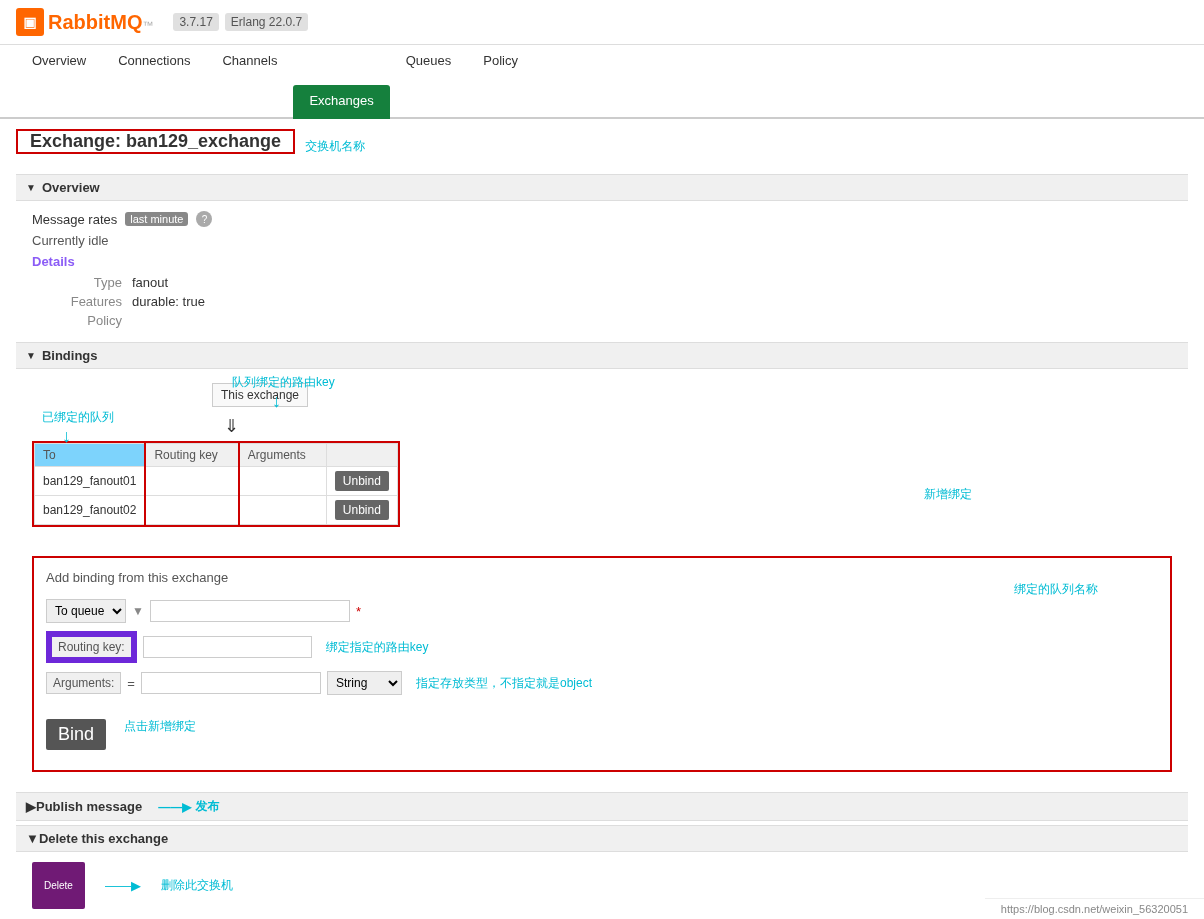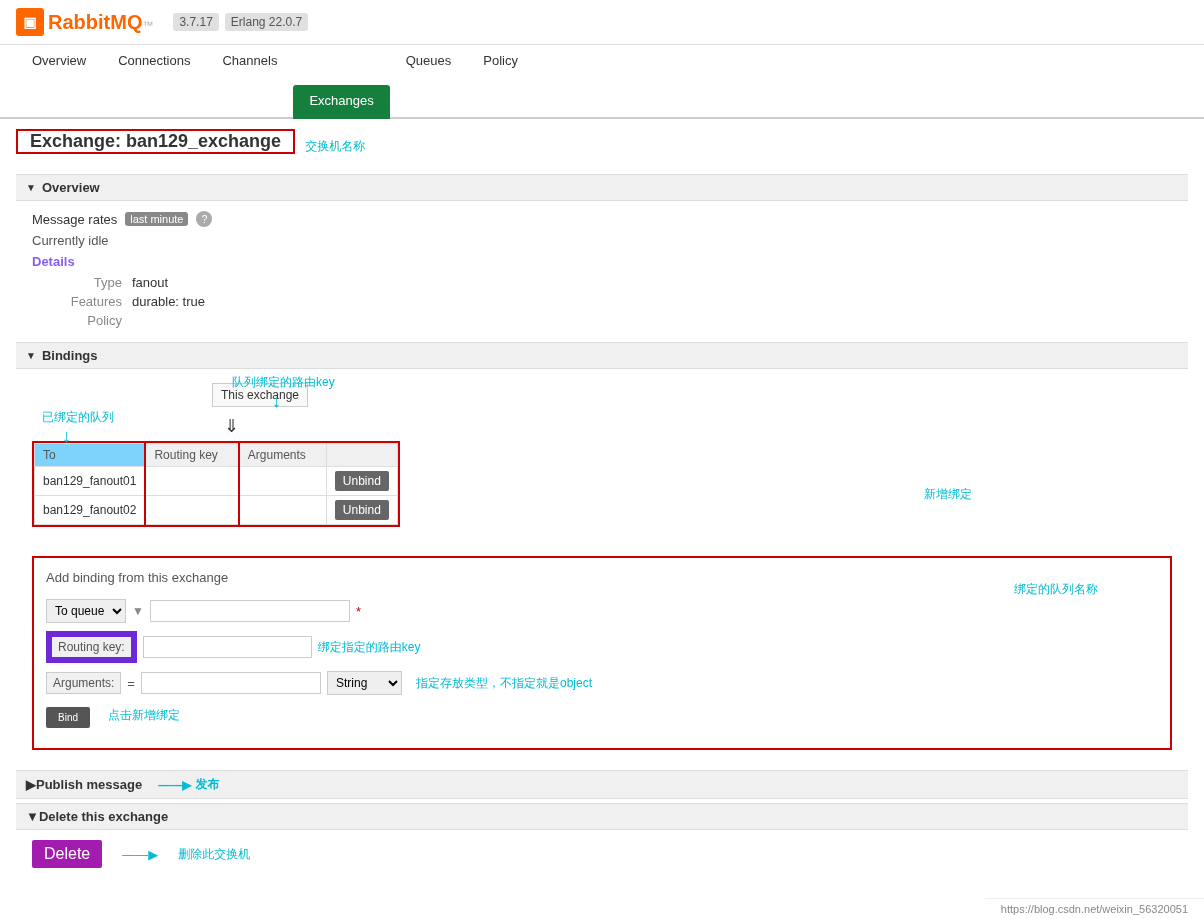--- a/index.html
+++ b/index.html
@@ -222,23 +222,23 @@
       padding: 3px 4px;
       border: 1px solid #ccc;
       font-size: 12px;
     }
     .bind-btn {
       background: #555;
       color: #fff;
       border: none;
       padding: 5px 12px;
       cursor: pointer;
-      font-size: 10px;
+      font-size: 18px;
       border-radius: 2px;
-      margin-top: 4px;
+      margin-top: 16px;
     }
 
     
     .publish-section {
       margin-top: 10px;
       border-top: 1px solid #ddd;
     }
     .publish-header {
       background: #f0f0f0;
       padding: 5px 10px;
@@ -265,26 +265,26 @@
       font-weight: bold;
       font-size: 13px;
     }
     .delete-content {
       padding: 10px 16px;
       display: flex;
       align-items: center;
       gap: 20px;
     }
     .delete-btn {
-      background: #a21caf;
+      background: #701a75;
       color: #fff;
       border: none;
-      padding: 5px 12px;
-      cursor: pointer;
-      font-size: 16px;
+      padding: 18px 12px;
+      cursor: pointer;
+      font-size: 10px;
       border-radius: 2px;
     }
     .cyan-text {
       color: #00bcd4;
       font-size: 12px;
     }
 
     
     .footer {
       text-align: right;
@@ -445,21 +445,21 @@
           <option>To queue</option>
         </select>
         <span style="font-size:12px;color:#888;">▼</span>
         <input type="text" class="form-input" style="min-width: 200px;">
         <span class="required-star">*</span>
       </div>
 
       <div class="form-row">
         <span class="routing-key-label">Routing key:</span>
         <input type="text" class="form-input" style="min-width: 160px;">
-        <span class="cyan-text" style="">绑定指定的路由key</span>
+        <span class="cyan-text" style="margin-left:8px;">绑定指定的路由key</span>
       </div>
 
       <div class="form-row">
         <span class="arguments-label">Arguments:</span>
         <span class="equals-sign">=</span>
         <input type="text" class="form-input" style="min-width: 180px;">
         <select class="string-select">
           <option>String</option>
           <option>Integer</option>
           <option>Boolean</option>

